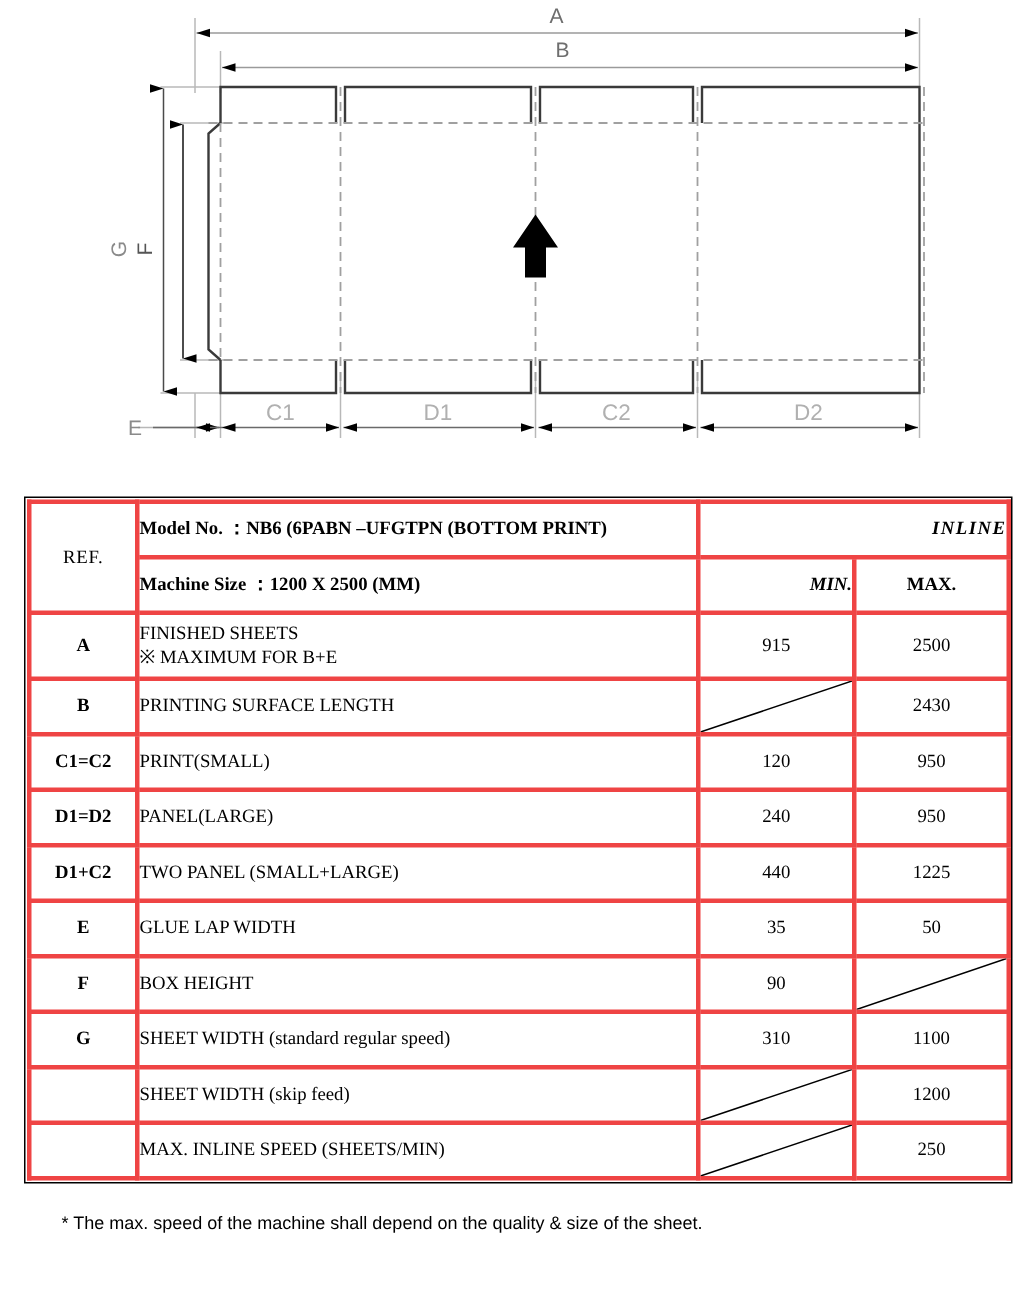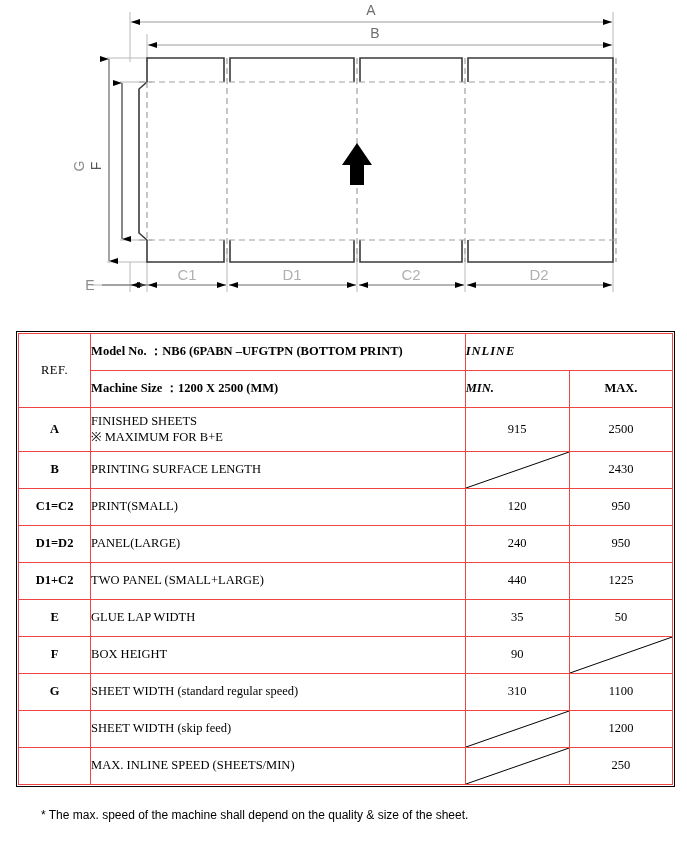--- a/index.html
+++ b/index.html
@@ -12,40 +12,40 @@
   #diagram{position:absolute;left:0;top:0;width:687px;height:318px;}
   #diagram svg{display:block;}
 
   
   #spec-table-wrap{position:absolute;left:16px;top:331px;width:655px;}
   table.spec{
     border-collapse:collapse;width:655px;table-layout:fixed;
     font-family:"Liberation Serif", serif;
   }
   table.spec td{
-    border:1px solid #ef4444;
+    border:3px solid #ef4444;
     padding:0;vertical-align:middle;
     font-size:12.5px;line-height:1.25;
   }
   
   #spec-table-wrap{
     border-top:1px solid #000;border-right:1px solid #000;
     border-bottom:1px solid #000;border-left:1px solid #000;
     box-sizing:content-box;
     padding:1px;
   }
   .col-ref{width:72px;}
   .col-desc{width:374px;}
   .col-min{width:104px;}
   .col-max{width:103px;}
   .ref-label{text-align:center;font-weight:bold;font-size:13px;}
   .ref-plain{text-align:center;font-weight:normal;font-size:12.5px;letter-spacing:.5px;}
   .hdr-model{font-weight:bold;font-size:13px;text-align:left;padding:5px 8px;}
-  .hdr-inline{font-style:italic;font-weight:bold;font-size:13.5px;text-align:left;letter-spacing:1px;}
-  .hdr-min{font-style:italic;font-weight:bold;font-size:12.5px;text-align:left;}
+  .hdr-inline{font-style:italic;font-weight:bold;font-size:13.5px;text-align:right;letter-spacing:1px;}
+  .hdr-min{font-style:italic;font-weight:bold;font-size:12.5px;text-align:right;}
   .hdr-max{font-weight:bold;font-size:12.5px;text-align:center;}
   .val{text-align:center;font-size:12.5px;}
   .desc{text-align:left;font-size:12.5px;padding:5px 7px;}
   .slash{position:relative;}
   .slash svg{position:absolute;left:0;top:0;width:100%;height:100%;}
 
   .rowA{height:44px;}
   .rowStd{height:37px;}
   .rowHdr1{height:37px;}
   .rowHdr2{height:37px;}

